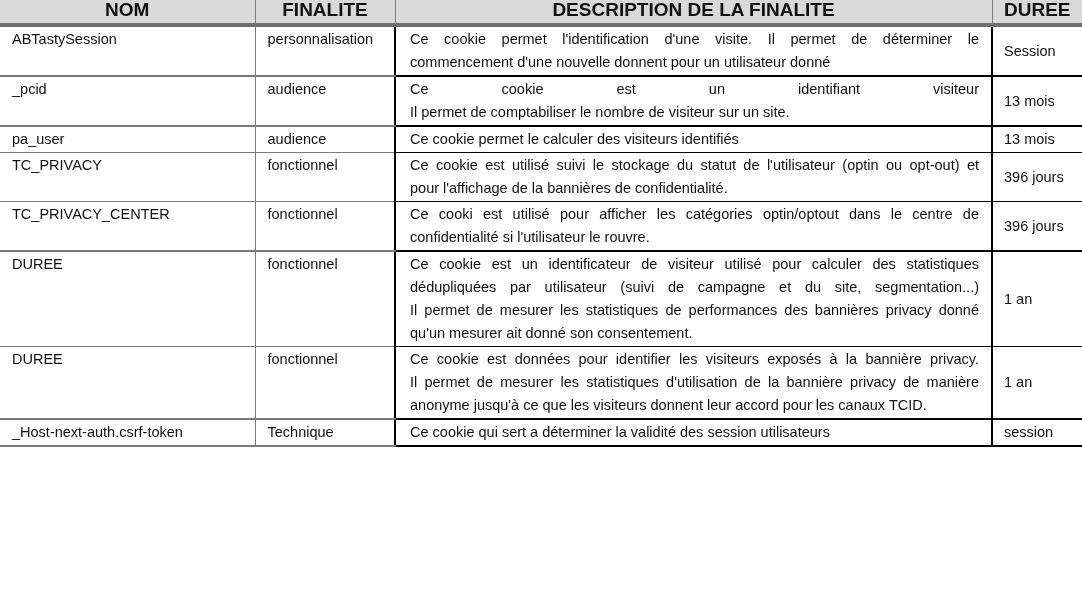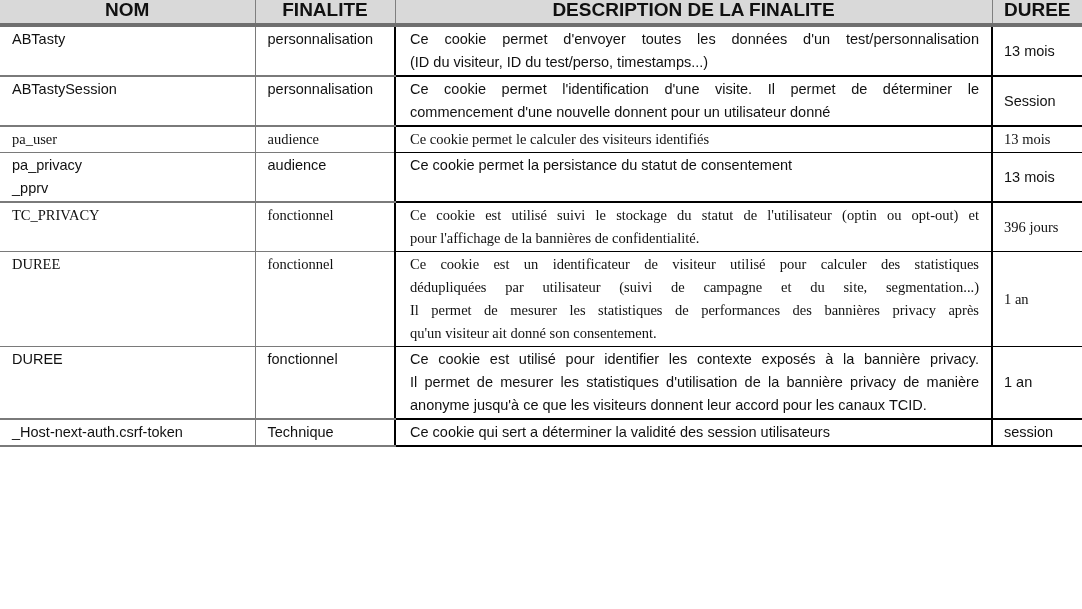--- a/index.html
+++ b/index.html
@@ -5,21 +5,21 @@
     html, body { margin: 0; padding: 0; background: #ffffff; }
     body { width: 1082px; height: 609px; overflow: hidden; font-family: "Liberation Sans", sans-serif; color: #111; }
     .tbl { position: absolute; left: 0; top: -4px; width: 1082px; border-collapse: collapse; table-layout: fixed; }
     .tbl th { background: #d9d9d9; font-weight: bold; font-size: 19px; height: 27px; padding: 0; text-align: center; border-left: 1px solid #7f7f7f; border-bottom: 4px solid #6f6f6f; line-height: 27px; }
     .tbl th:first-child { border-left: none; }
     .tbl td { font-size: 14.5px; line-height: 23px; vertical-align: top; padding: 1px 6px 1px 12px; border-bottom: 2px solid #7a7a7a; }
     .tbl td.nom { border-right: 1px solid #7a7a7a; }
     .tbl td.fin { border-right: 2px solid #000; }
     .tbl td.desc { text-align: justify; text-align-last: left; border-right: 2px solid #000; border-bottom: 2px solid #000; padding-left: 14px; padding-right: 12px; }
     .tbl td.duree { vertical-align: middle; padding-left: 11px; border-bottom: 2px solid #000; }
-    .tbl tr.thin td { border-bottom-width: 1px; font-family: Liberation Serif, serif; }
+    .tbl tr.thin td { border-bottom-width: 1px; }
     .tbl td.desc .ln { display: block; }
     .tbl td.desc .ln.just { text-align-last: justify; }
     .tbl td.nom .ln { display: block; }
   </style>
 </head>
 <body>
 
 <table class="tbl">
   <colgroup>
     <col style="width:255px">
@@ -31,92 +31,92 @@
     <tr>
       <th>NOM</th>
       <th>FINALITE</th>
       <th>DESCRIPTION DE LA FINALITE</th>
       <th>DUREE</th>
     </tr>
   </thead>
   <tbody id="tbody">
       <tr>
         <td class="nom">
-          <span class="ln">ABTasty</span>
-        </td>
-        <td class="fin">personnalisation</td>
-        <td class="desc">
-          <span class="ln just">Ce cookie permet d'envoyer toutes les données d'un test/personnalisation</span>
-          <span class="ln">(ID du visiteur, ID du test/perso, timestamps...)</span>
-        </td>
-        <td class="duree">13 mois</td>
-      </tr>
-      <tr>
-        <td class="nom">
           <span class="ln">ABTastySession</span>
         </td>
         <td class="fin">personnalisation</td>
         <td class="desc">
           <span class="ln just">Ce cookie permet l'identification d'une visite. Il permet de déterminer le</span>
           <span class="ln">commencement d'une nouvelle donnent pour un utilisateur donné</span>
         </td>
         <td class="duree">Session</td>
       </tr>
+      <tr>
+        <td class="nom">
+          <span class="ln">_pcid</span>
+        </td>
+        <td class="fin">audience</td>
+        <td class="desc">
+          <span class="ln just">Ce cookie est un identifiant visiteur</span>
+          <span class="ln">Il permet de comptabiliser le nombre de visiteur sur un site.</span>
+        </td>
+        <td class="duree">13 mois</td>
+      </tr>
       <tr class="thin">
         <td class="nom">
           <span class="ln">pa_user</span>
         </td>
         <td class="fin">audience</td>
         <td class="desc">
           <span class="ln">Ce cookie permet le calculer des visiteurs identifiés</span>
-        </td>
-        <td class="duree">13 mois</td>
-      </tr>
-      <tr>
-        <td class="nom">
-          <span class="ln">pa_privacy</span>
-          <span class="ln">_pprv</span>
-        </td>
-        <td class="fin">audience</td>
-        <td class="desc">
-          <span class="ln">Ce cookie permet la persistance du statut de consentement</span>
         </td>
         <td class="duree">13 mois</td>
       </tr>
       <tr class="thin">
         <td class="nom">
           <span class="ln">TC_PRIVACY</span>
         </td>
         <td class="fin">fonctionnel</td>
         <td class="desc">
           <span class="ln just">Ce cookie est utilisé suivi le stockage du statut de l'utilisateur (optin ou opt-out) et</span>
           <span class="ln">pour l'affichage de la bannières de confidentialité.</span>
         </td>
         <td class="duree">396 jours</td>
       </tr>
+      <tr>
+        <td class="nom">
+          <span class="ln">TC_PRIVACY_CENTER</span>
+        </td>
+        <td class="fin">fonctionnel</td>
+        <td class="desc">
+          <span class="ln just">Ce cooki est utilisé pour afficher les catégories optin/optout dans le centre de</span>
+          <span class="ln">confidentialité si l'utilisateur le rouvre.</span>
+        </td>
+        <td class="duree">396 jours</td>
+      </tr>
       <tr class="thin">
         <td class="nom">
           <span class="ln">DUREE</span>
         </td>
         <td class="fin">fonctionnel</td>
         <td class="desc">
           <span class="ln just">Ce cookie est un identificateur de visiteur utilisé pour calculer des statistiques</span>
           <span class="ln just">dédupliquées par utilisateur (suivi de campagne et du site, segmentation...)</span>
-          <span class="ln just">Il permet de mesurer les statistiques de performances des bannières privacy après</span>
-          <span class="ln">qu'un visiteur ait donné son consentement.</span>
+          <span class="ln just">Il permet de mesurer les statistiques de performances des bannières privacy donné</span>
+          <span class="ln">qu'un mesurer ait donné son consentement.</span>
         </td>
         <td class="duree">1 an</td>
       </tr>
       <tr>
         <td class="nom">
           <span class="ln">DUREE</span>
         </td>
         <td class="fin">fonctionnel</td>
         <td class="desc">
-          <span class="ln just">Ce cookie est utilisé pour identifier les contexte exposés à la bannière privacy.</span>
+          <span class="ln just">Ce cookie est données pour identifier les visiteurs exposés à la bannière privacy.</span>
           <span class="ln just">Il permet de mesurer les statistiques d'utilisation de la bannière privacy de manière</span>
           <span class="ln">anonyme jusqu'à ce que les visiteurs donnent leur accord pour les canaux TCID.</span>
         </td>
         <td class="duree">1 an</td>
       </tr>
       <tr>
         <td class="nom">
           <span class="ln">_Host-next-auth.csrf-token</span>
         </td>
         <td class="fin">Technique</td>

